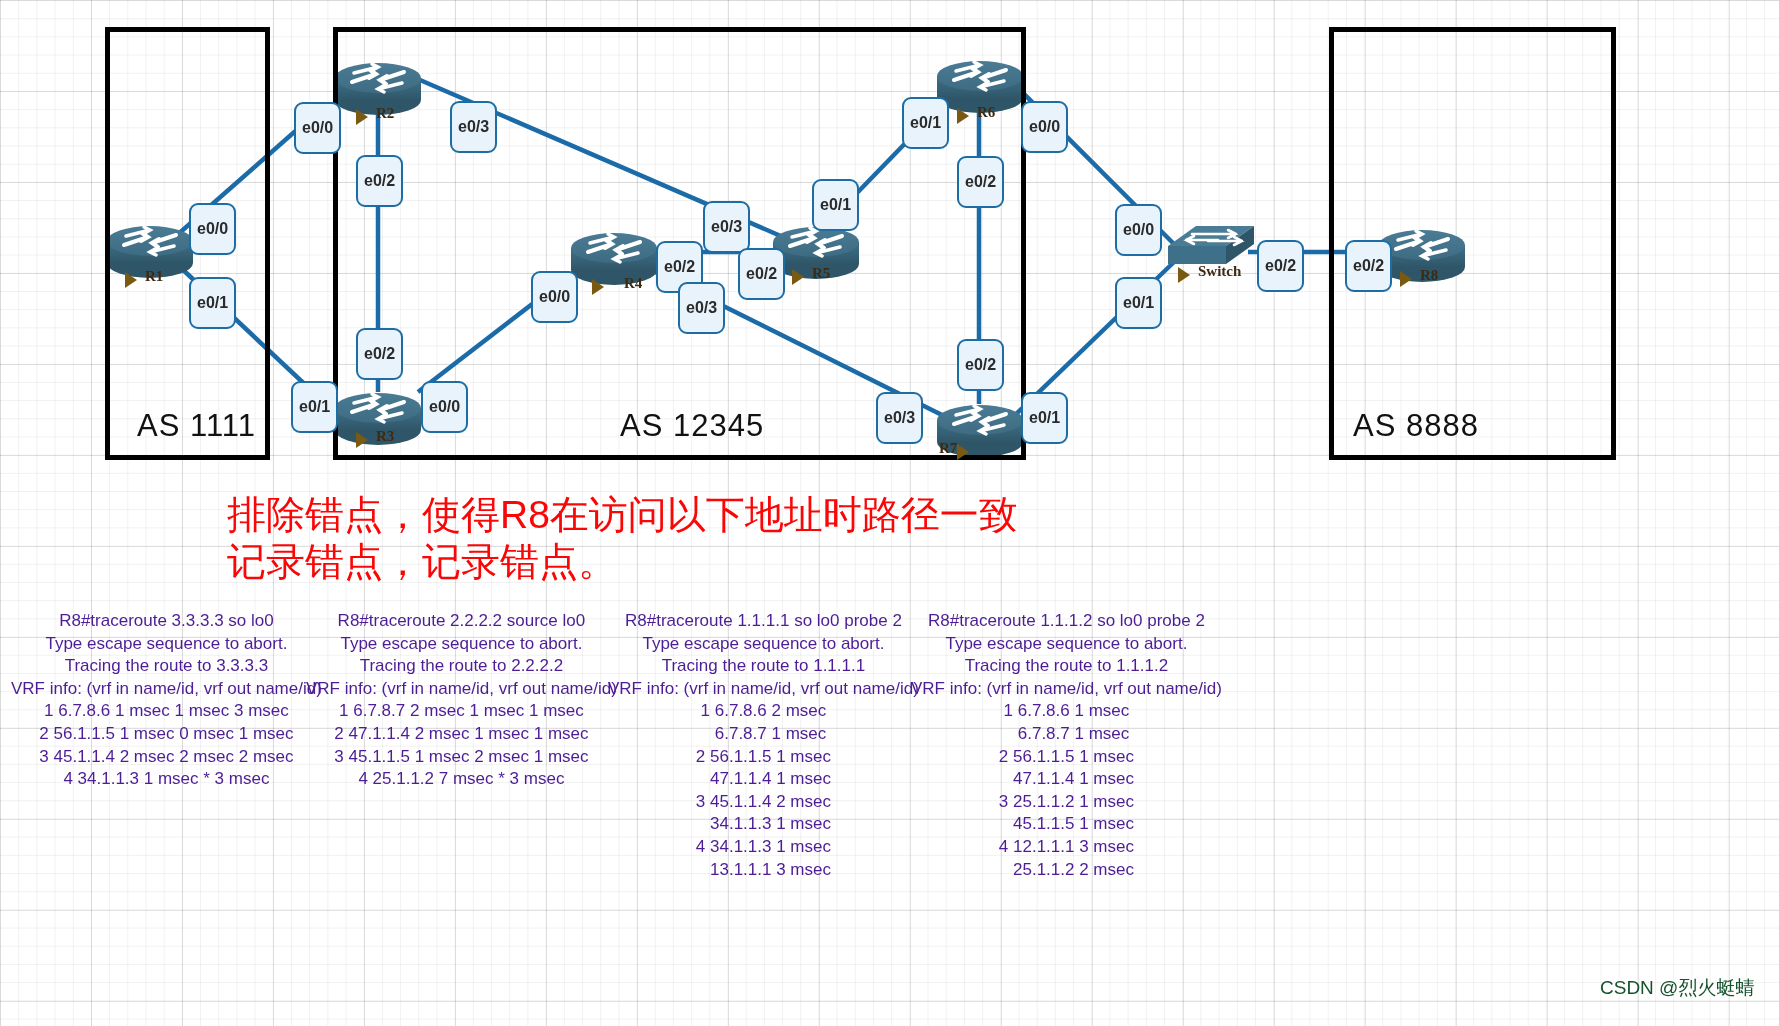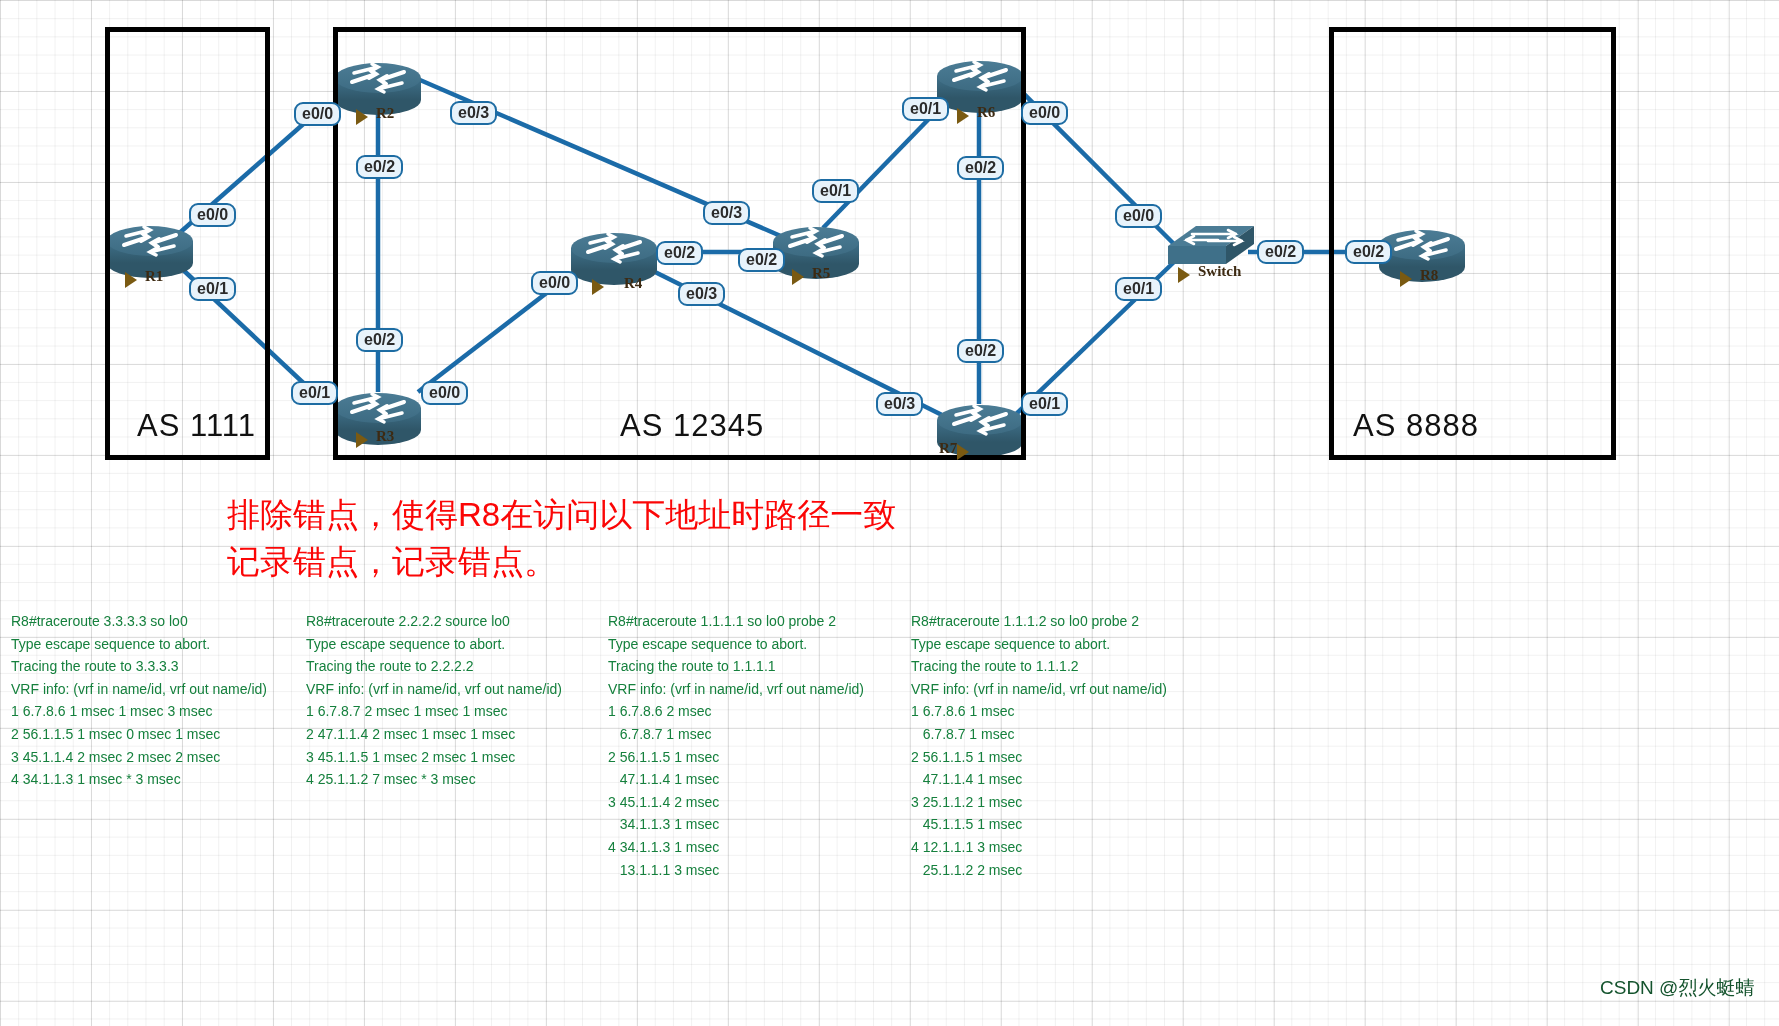--- a/index.html
+++ b/index.html
@@ -15,25 +15,25 @@
     font-family:"Liberation Sans", sans-serif;
   }
   #diagram{position:absolute;left:0;top:0;width:1779px;height:1026px;}
   .as-box{position:absolute;border:5px solid #000000;background:transparent;box-sizing:border-box;}
   .as-label{position:absolute;font-size:31px;color:#111;letter-spacing:1px;white-space:nowrap;}
   .node-label{position:absolute;font-size:15px;font-weight:bold;color:#3d2a12;white-space:nowrap;
                font-family:"Liberation Serif", serif;text-align:center;}
   .tri{position:absolute;width:0;height:0;border-left:12px solid #7a5a12;
        border-top:8px solid transparent;border-bottom:8px solid transparent;}
   .port{position:absolute;background:#e8f3fb;border:2.5px solid #1d6ca3;border-radius:9px;
-        padding:1px 6px;font-size:16px;font-weight:bold;color:#2b2b2b;white-space:nowrap;
+        padding:15px 6px;font-size:16px;font-weight:bold;color:#2b2b2b;white-space:nowrap;
         line-height:18px;}
-  .redtext{position:absolute;color:#fb0606;font-size:33px;line-height:49px;white-space:pre;
+  .redtext{position:absolute;color:#fb0606;font-size:39px;line-height:49px;white-space:pre;
            font-weight:500;}
-  .term{position:absolute;font-size:14px;line-height:22.6px;color:#15803d;white-space:pre;}
+  .term{position:absolute;font-size:17px;line-height:22.6px;color:#4c1d95;white-space:pre;text-align:center;}
   .watermark{position:absolute;color:#14532d;font-size:19px;white-space:nowrap;}
 </style>
 </head>
 <body>
 
 <svg id="diagram" viewBox="0 0 1779 1026">
   <defs>
     <linearGradient id="routerTop" x1="0" y1="0" x2="0" y2="1">
       <stop offset="0%" stop-color="#4b7c95"></stop>
       <stop offset="100%" stop-color="#3d6b82"></stop>

